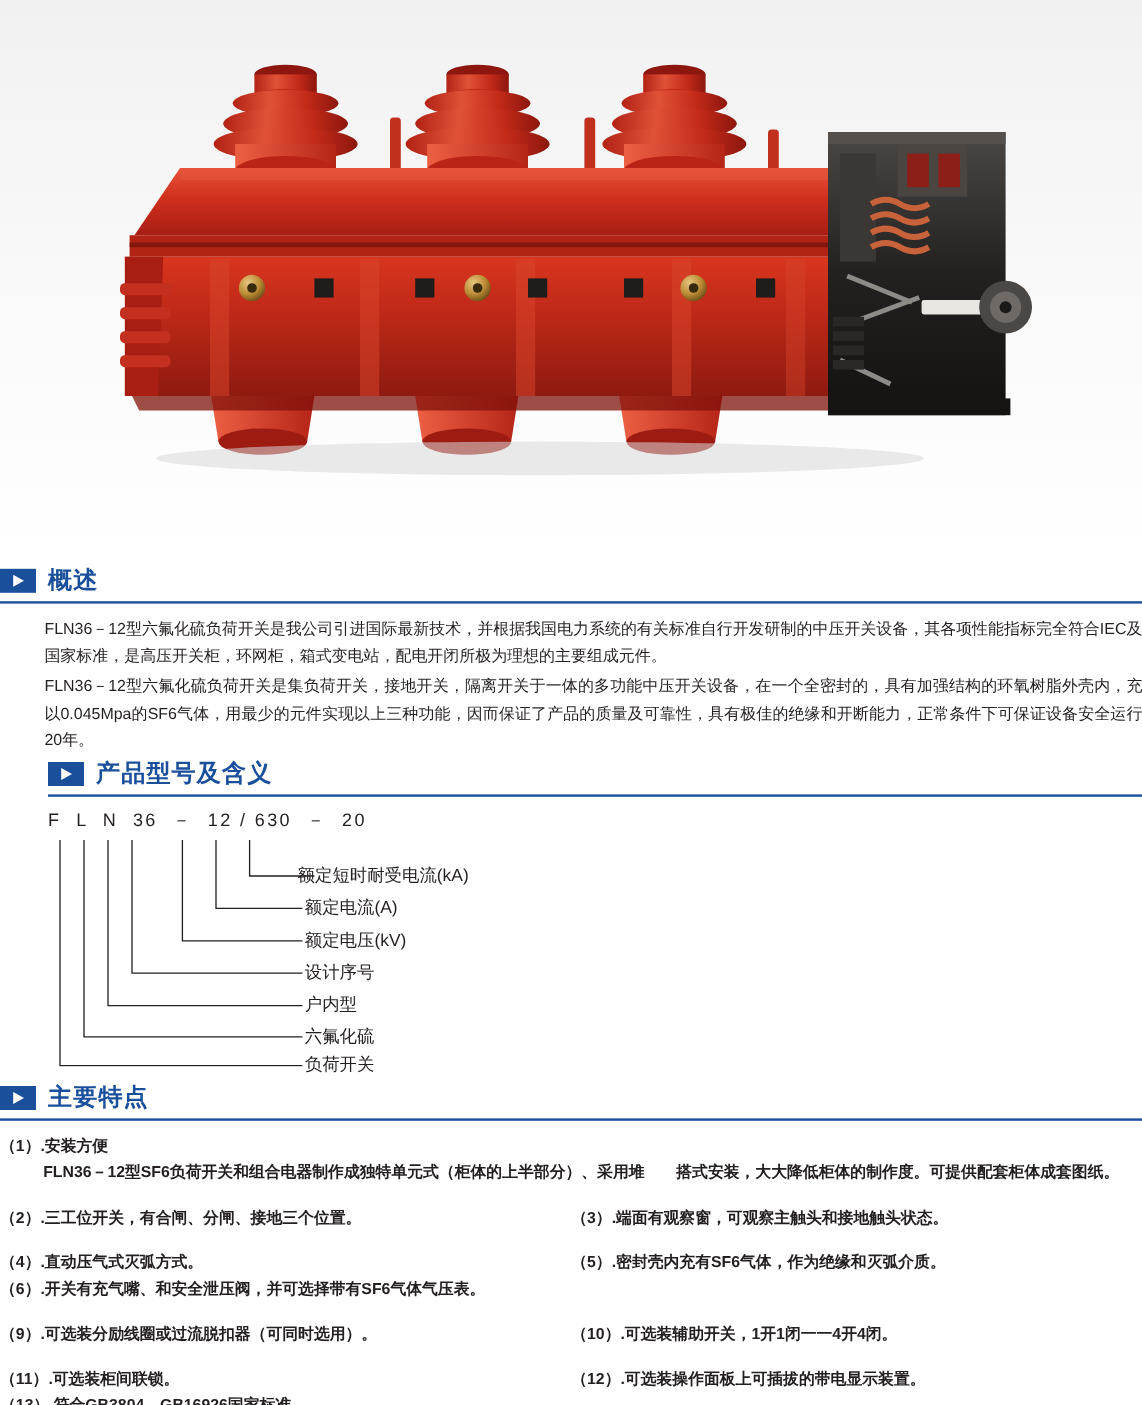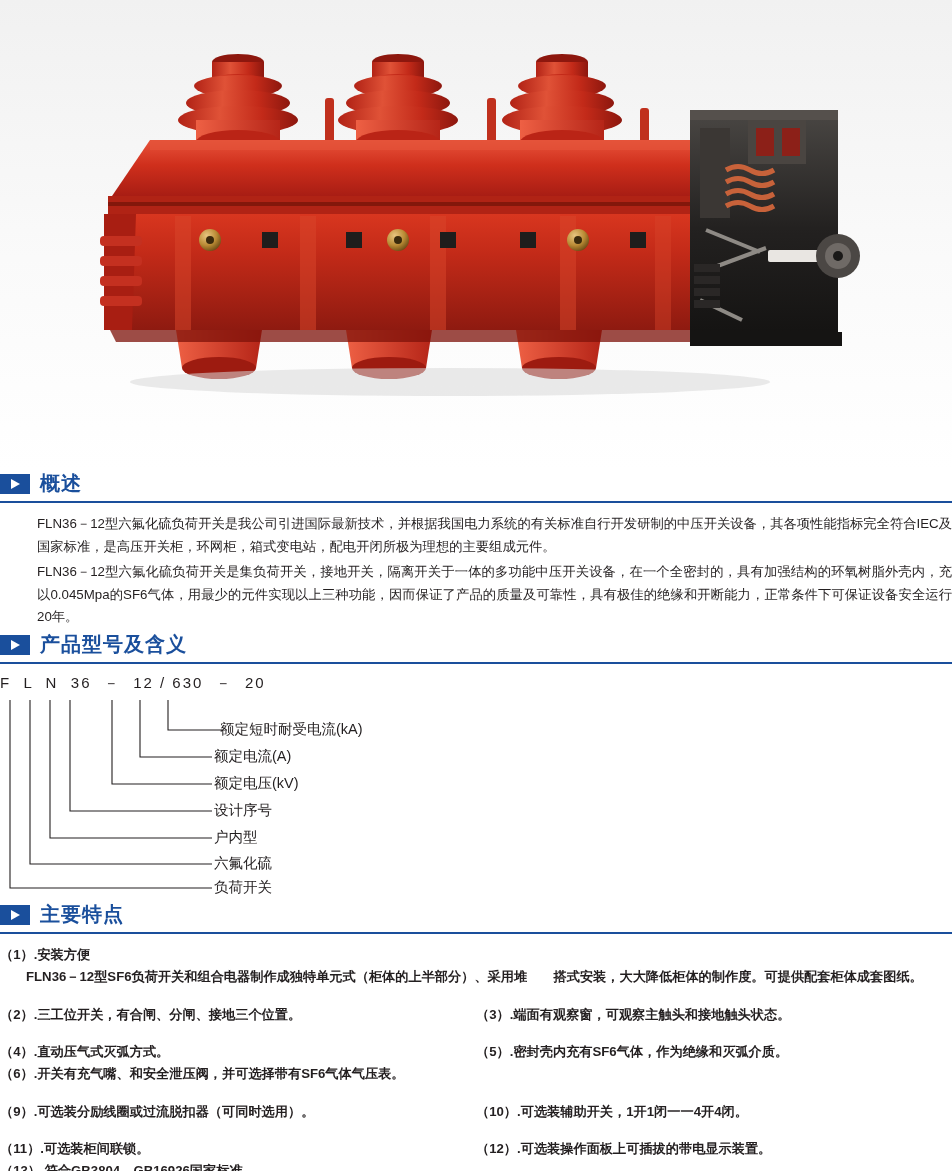--- a/index.html
+++ b/index.html
@@ -50,21 +50,21 @@
     position:absolute;left:0;top:0;font-size:15px;letter-spacing:2px;white-space:pre;
   }
   .model .lines{position:absolute;left:0;top:0;}
   .model .lbl{position:absolute;font-size:14.5px;white-space:nowrap;}
 
   
   .feat{font-size:13.2px;line-height:1.64;font-weight:bold;}
   .feat .row{display:flex;}
   .feat .col{width:476px;margin-top:16px;}
   .feat .full{width:952px;}
-  .feat .indent{padding-left:26px;}
+  .feat .indent{padding-left:36px;}
 
   .pad{padding:0 0 0 0;}
 </style>
 </head>
 <body>
 
 <div class="page">
 
   <div class="photo">
     <svg class="stage" viewBox="0 0 952 470" xmlns="http://www.w3.org/2000/svg">
@@ -239,21 +239,21 @@
   <div class="pad">
     <div class="sect">
       <span class="arrow"></span>
       <span class="title">概述</span>
     </div>
     <div class="sect-rule"></div>
     <p class="body-text">FLN36－12型六氟化硫负荷开关是我公司引进国际最新技术，并根据我国电力系统的有关标准自行开发研制的中压开关设备，其各项性能指标完全符合IEC及国家标准，是高压开关柜，环网柜，箱式变电站，配电开闭所极为理想的主要组成元件。</p>
     <p class="body-text">FLN36－12型六氟化硫负荷开关是集负荷开关，接地开关，隔离开关于一体的多功能中压开关设备，在一个全密封的，具有加强结构的环氧树脂外壳内，充以0.045Mpa的SF6气体，用最少的元件实现以上三种功能，因而保证了产品的质量及可靠性，具有极佳的绝缘和开断能力，正常条件下可保证设备安全运行20年。</p>
   </div>
 
-  <div class="pad" style="margin-top:0;">
+  <div class="pad" style="margin-top:0;padding-left:40px;">
     <div class="sect">
       <span class="arrow"></span>
       <span class="title">产品型号及含义</span>
     </div>
     <div class="sect-rule"></div>
 
     <div class="model">
       <div class="code">F  L  N  36  －  12 / 630  －  20</div>
 
       <svg class="lines" width="400" height="215" viewBox="0 0 400 215" xmlns="http://www.w3.org/2000/svg">
@@ -268,21 +268,21 @@
           <path d="M70 26 L70 137 L212 137"></path>
 
           <path d="M50 26 L50 164 L212 164"></path>
 
           <path d="M30 26 L30 190 L212 190"></path>
 
           <path d="M10 26 L10 214 L212 214"></path>
         </g>
       </svg>
 
-      <div class="lbl" style="left:220px;top:46px;">额定短时耐受电流(kA)</div>
+      <div class="lbl" style="left:208px;top:46px;">额定短时耐受电流(kA)</div>
       <div class="lbl" style="left:214px;top:73px;">额定电流(A)</div>
       <div class="lbl" style="left:214px;top:100px;">额定电压(kV)</div>
       <div class="lbl" style="left:214px;top:127px;">设计序号</div>
       <div class="lbl" style="left:214px;top:154px;">户内型</div>
       <div class="lbl" style="left:214px;top:180px;text-align:center;">六氟化硫</div>
       <div class="lbl" style="left:214px;top:204px;">负荷开关</div>
     </div>
   </div>
 
   <div class="pad" style="margin-top:12px;">

